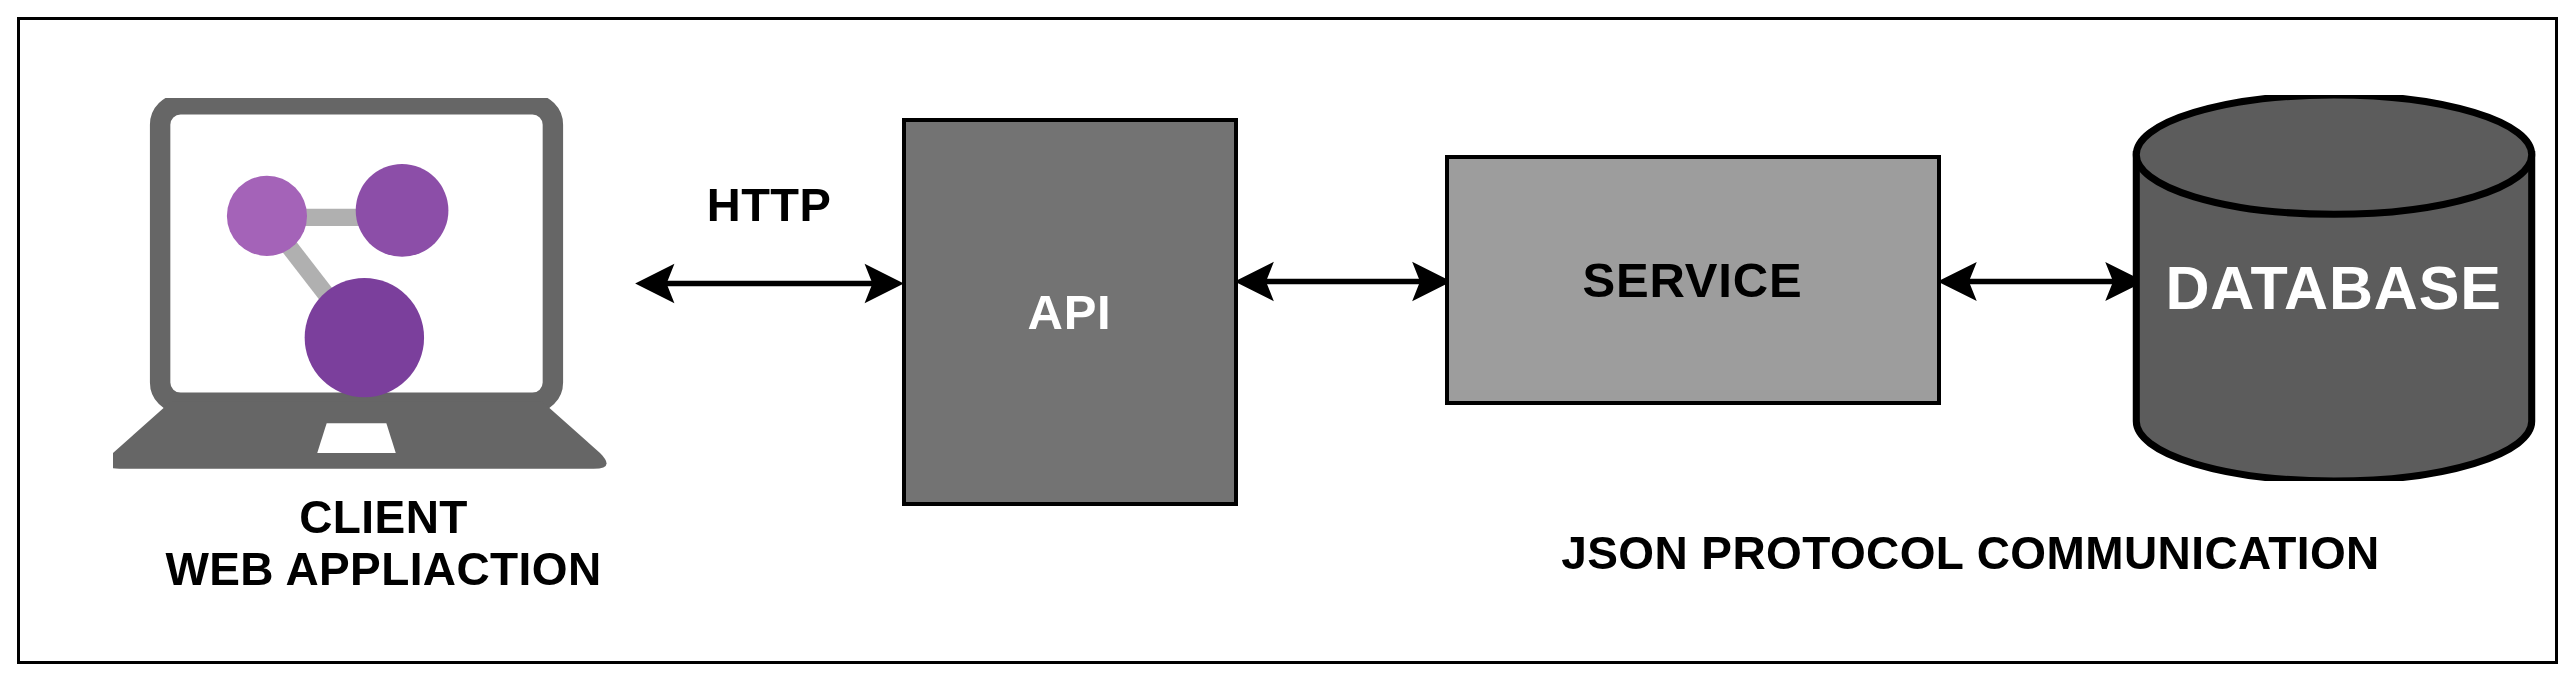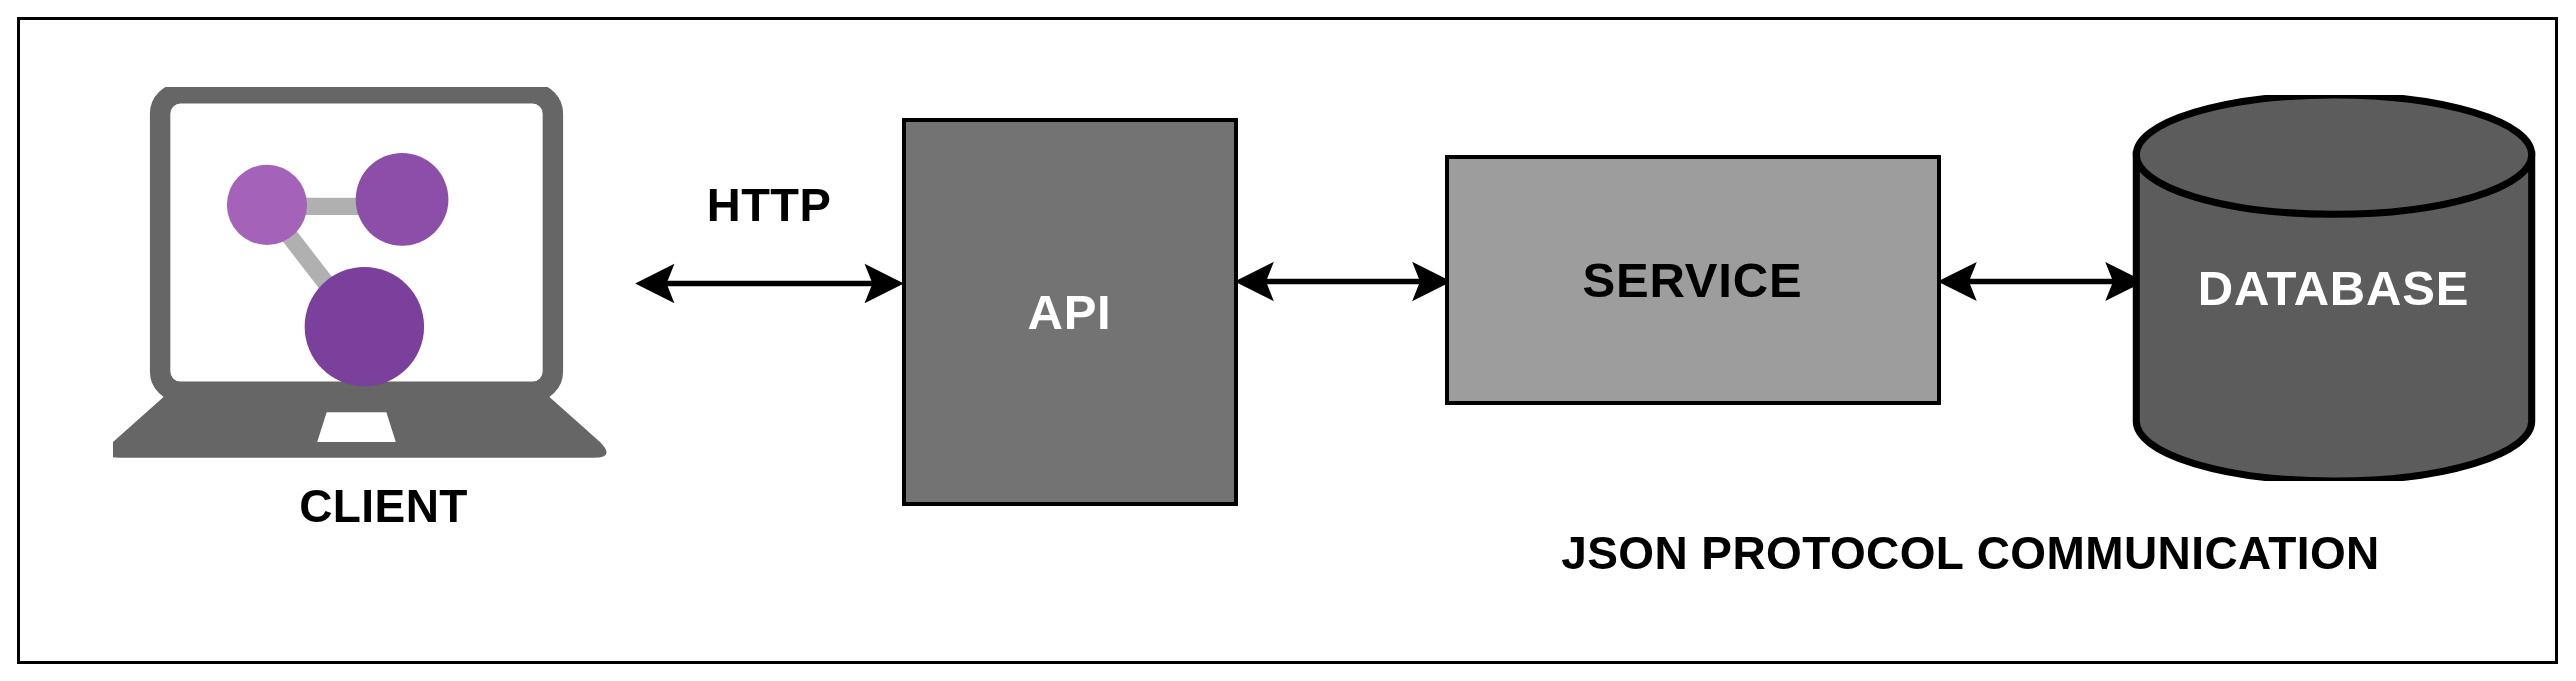--- a/index.html
+++ b/index.html
@@ -25,21 +25,21 @@
     height: 647px;
     border: 3.9px solid #000000;
     box-sizing: border-box;
     background: #ffffff;
   }
 
   
   #client-group {
     position: absolute;
     left: 93px;
-    top: 67px;
+    top: 78px;
     width: 542px;
     height: 518px;
   }
   #laptop-icon {
     position: absolute;
     left: 0;
     top: 0;
     width: 542px;
     height: 385px;
   }
@@ -155,21 +155,21 @@
   }
   #database-label {
     position: absolute;
     left: 0;
     top: 0;
     width: 408px;
     height: 386px;
     display: flex;
     align-items: center;
     justify-content: center;
-    font-size: 49px;
+    font-size: 61px;
     font-weight: bold;
     color: #ffffff;
     letter-spacing: 0.8px;
     pointer-events: none;
   }
 
   
   #http-caption {
     position: absolute;
     left: 1382px;
@@ -206,20 +206,21 @@
           <circle cx="320" cy="305" r="76" fill="#7b3f9c"></circle>
 
           <path d="M 74 386 L 546 386 L 620 452 Q 640 472 612 472 L 8 472 Q -20 472 0 452 Z" fill="#666666"></path>
 
           <path d="M 272 414 L 348 414 L 360 452 L 260 452 Z" fill="#ffffff"></path>
         </svg>
       </div>
 
       <div id="client-caption">
         <span class="caption-line">CLIENT</span>
+        <span class="caption-line">WEB APPLIACTION</span>
       </div>
     </div>
 
     <div id="json-connector">
       <div id="json-label">HTTP</div>
       <svg id="json-arrow-svg" viewBox="0 0 350 90" width="275" height="71" xmlns="http://www.w3.org/2000/svg">
         <line x1="36" y1="45" x2="314" y2="45" stroke="#000000" stroke-width="7"></line>
         <path d="M 4 45 L 54 20 L 44 45 L 54 70 Z" fill="#000000"></path>
         <path d="M 346 45 L 296 20 L 306 45 L 296 70 Z" fill="#000000"></path>
       </svg>

